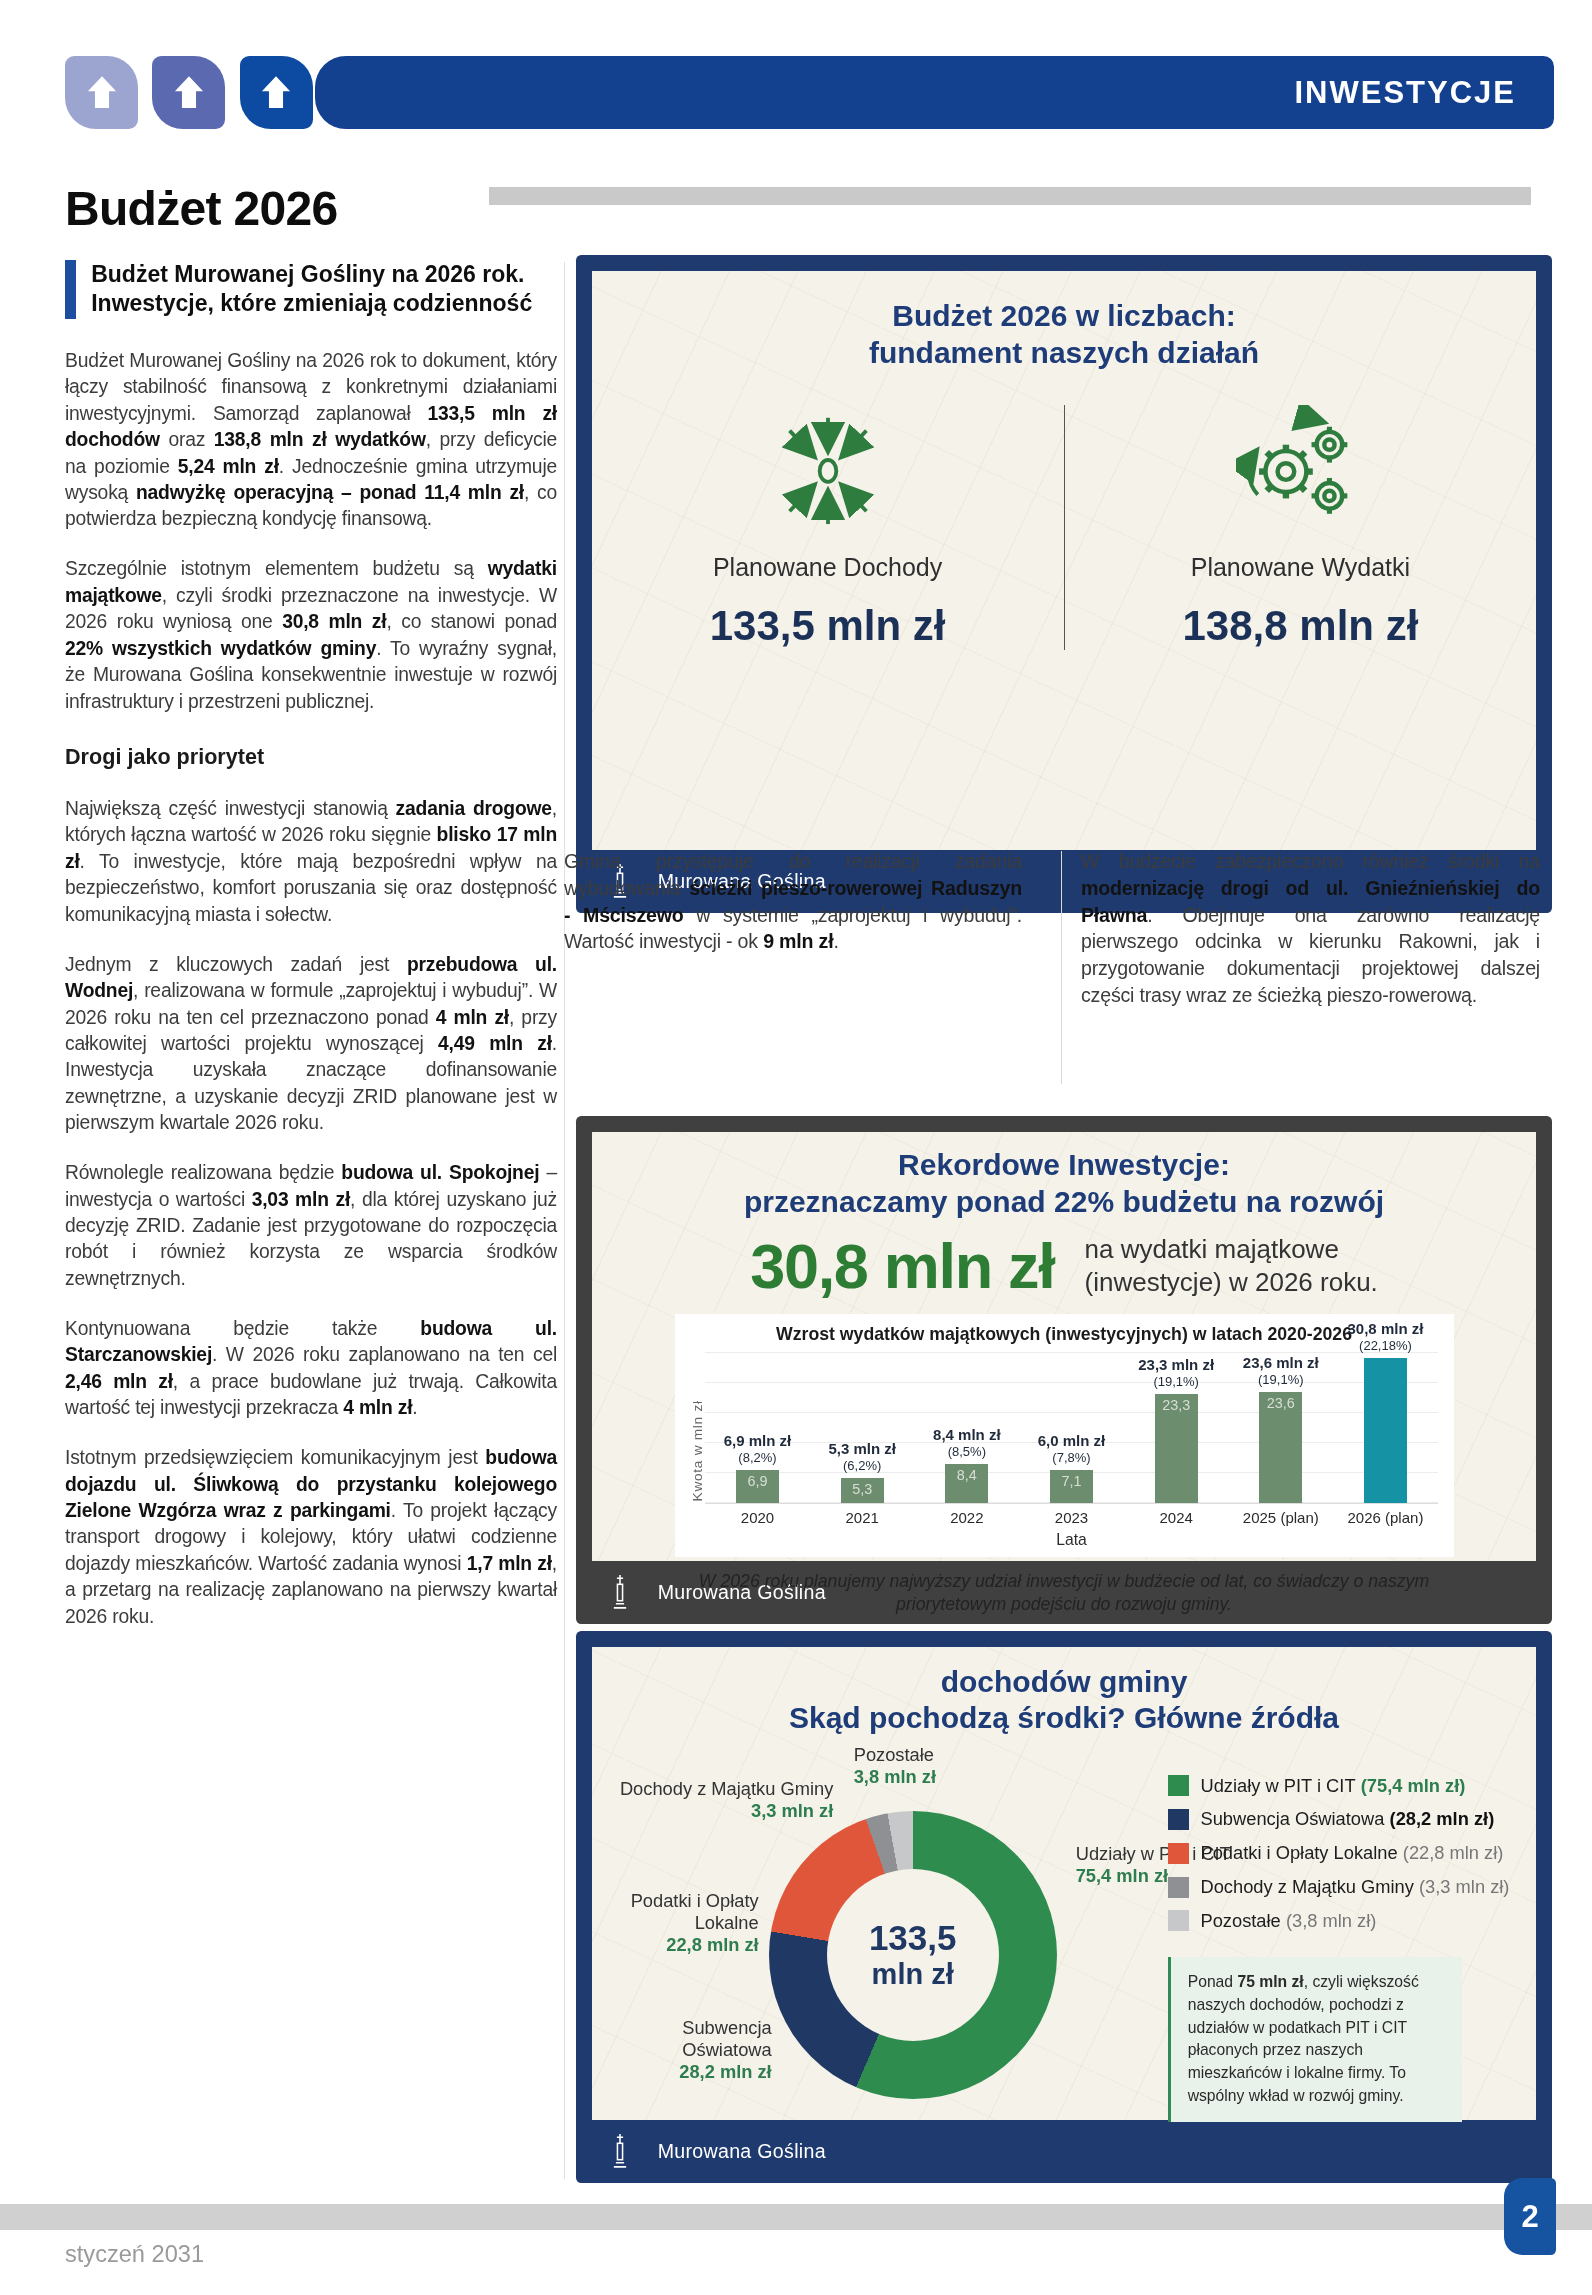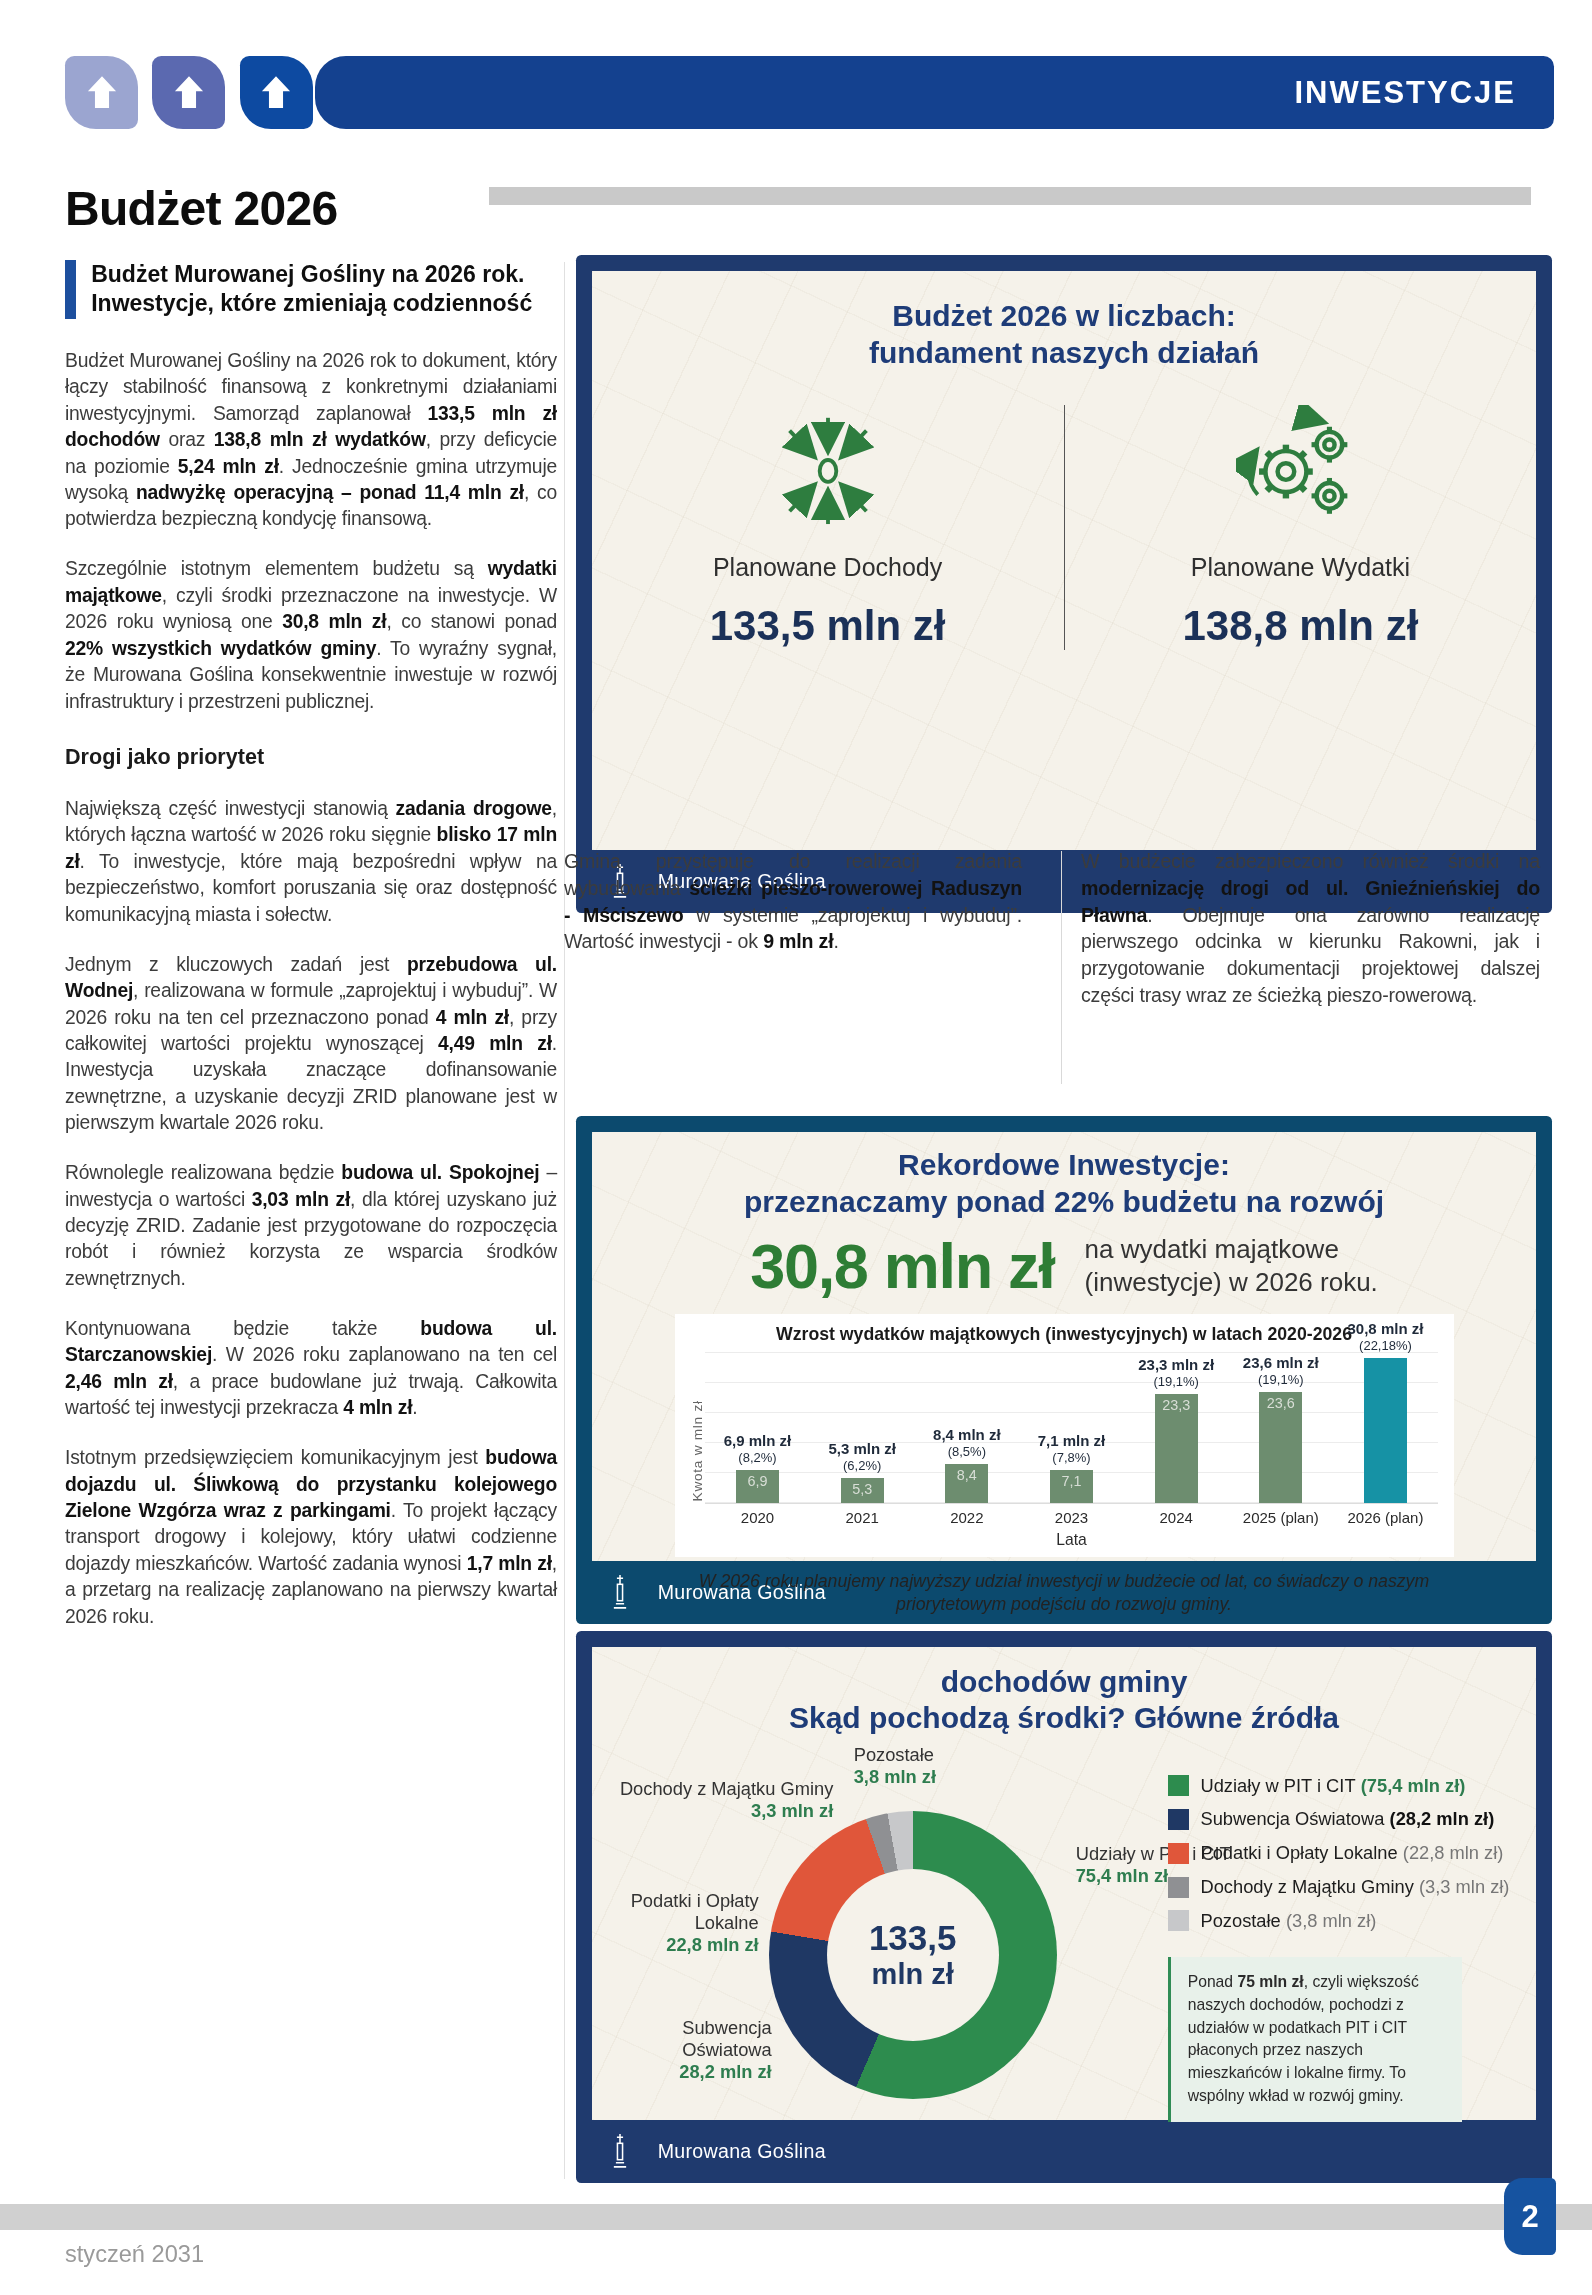--- a/index.html
+++ b/index.html
@@ -245,21 +245,21 @@
   </div>
 
   <div class="midcol mid-left">
     <p><span>Gmina przystępuje do realizacji zadania wybudowania </span><b>ścieżki pieszo-rowerowej Raduszyn - Mściszewo</b><span> w systemie „zaprojektuj i wybuduj”. Wartość inwestycji - ok </span><b>9 mln zł</b><span>.</span></p>
   </div>
   <div class="mid-rule"></div>
   <div class="midcol mid-right">
     <p><span>W budżecie zabezpieczono również środki na </span><b>modernizację drogi od ul. Gnieźnieńskiej do Pławna</b><span>. Obejmuje ona zarówno realizację pierwszego odcinka w kierunku Rakowni, jak i przygotowanie dokumentacji projektowej dalszej części trasy wraz ze ścieżką pieszo-rowerową.</span></p>
   </div>
 
-  <div class="card" id="card-invest" style="background:#0c4a6e;">
+  <div class="card" id="card-invest" style="background:#404040;">
     <div class="card-body">
       <div class="box-title" style="color:#1e3c78;">
         <div>Rekordowe Inwestycje:</div>
         <div>przeznaczamy ponad 22% budżetu na rozwój</div>
       </div>
       <div class="bigrow">
         <div class="big-value" style="color:#2e7d35;">30,8 mln zł</div>
         <div class="big-caption">
           <div>na wydatki majątkowe</div>
           <div>(inwestycje) w 2026 roku.</div>
@@ -293,21 +293,21 @@
                   <div class="bar-toplab">
                     <div>8,4 mln zł</div>
                     <div class="pct">(8,5%)</div>
                   </div>
                   <div class="bar" style="height: 39px; background: rgb(109, 141, 111);">
                     <div class="inval">8,4</div>
                   </div>
                 </div>
                 <div class="bar-col">
                   <div class="bar-toplab">
-                    <div>7,1 mln zł</div>
+                    <div>6,0 mln zł</div>
                     <div class="pct">(7,8%)</div>
                   </div>
                   <div class="bar" style="height: 33px; background: rgb(109, 141, 111);">
                     <div class="inval">7,1</div>
                   </div>
                 </div>
                 <div class="bar-col">
                   <div class="bar-toplab">
                     <div>23,3 mln zł</div>
                     <div class="pct">(19,1%)</div>

